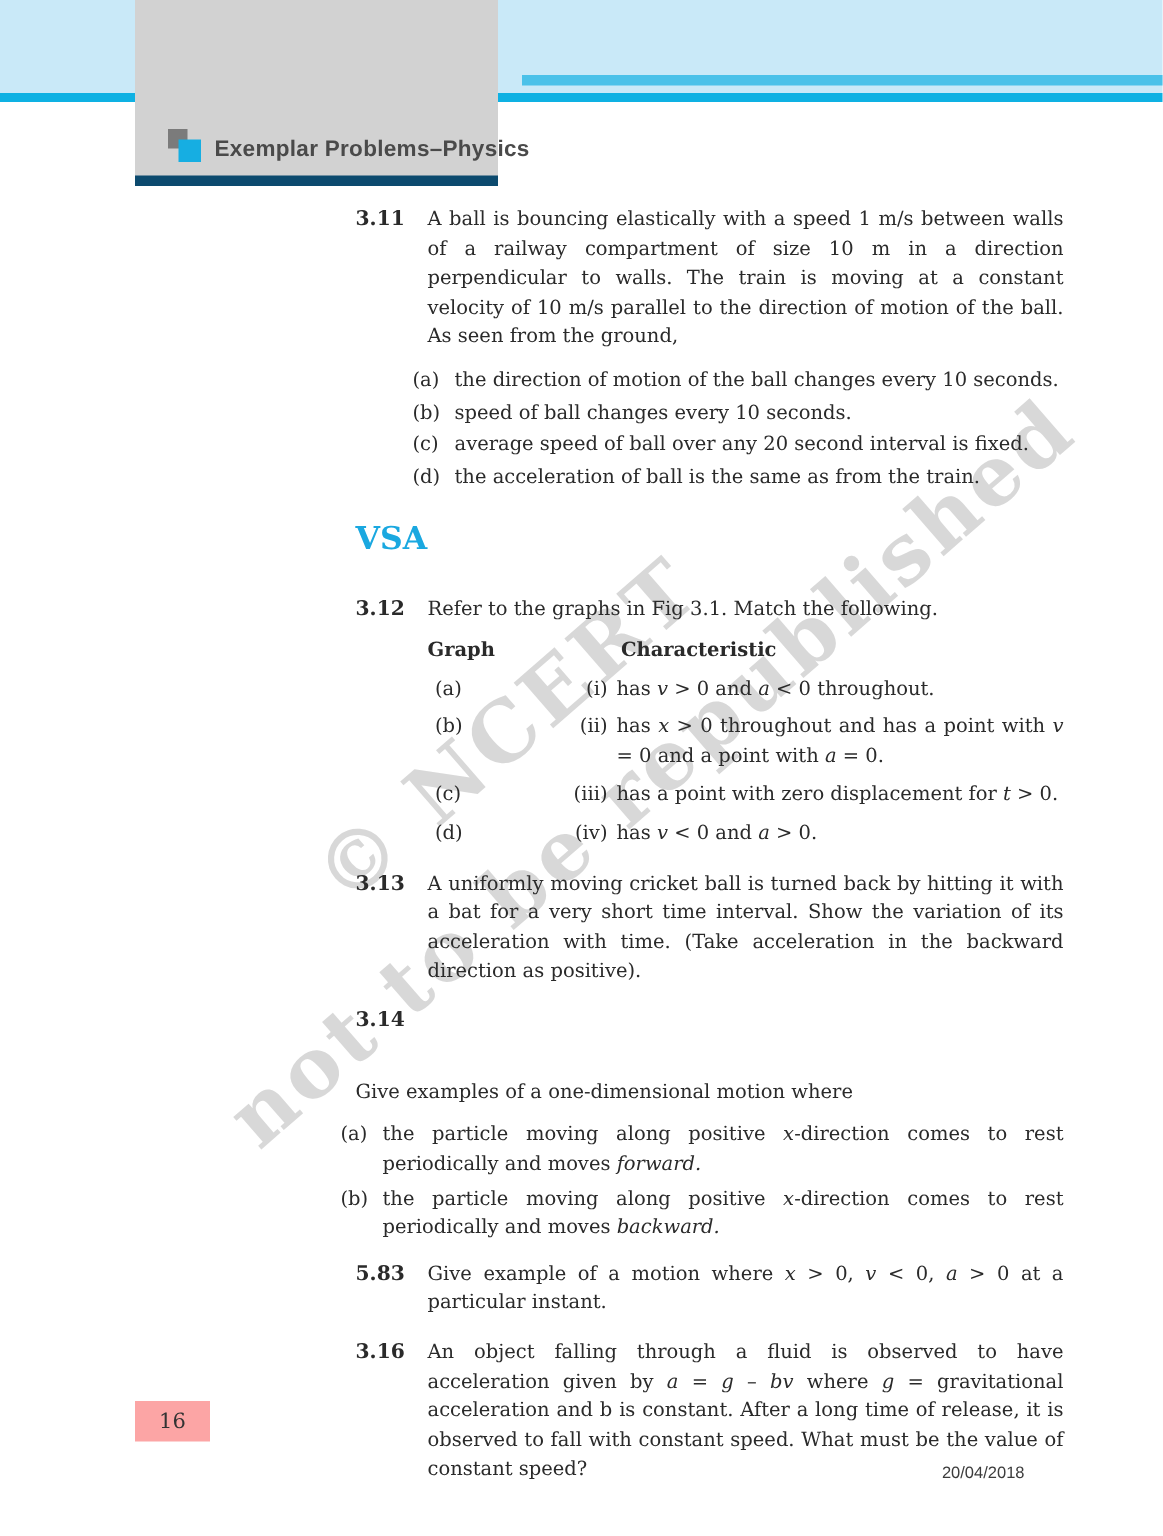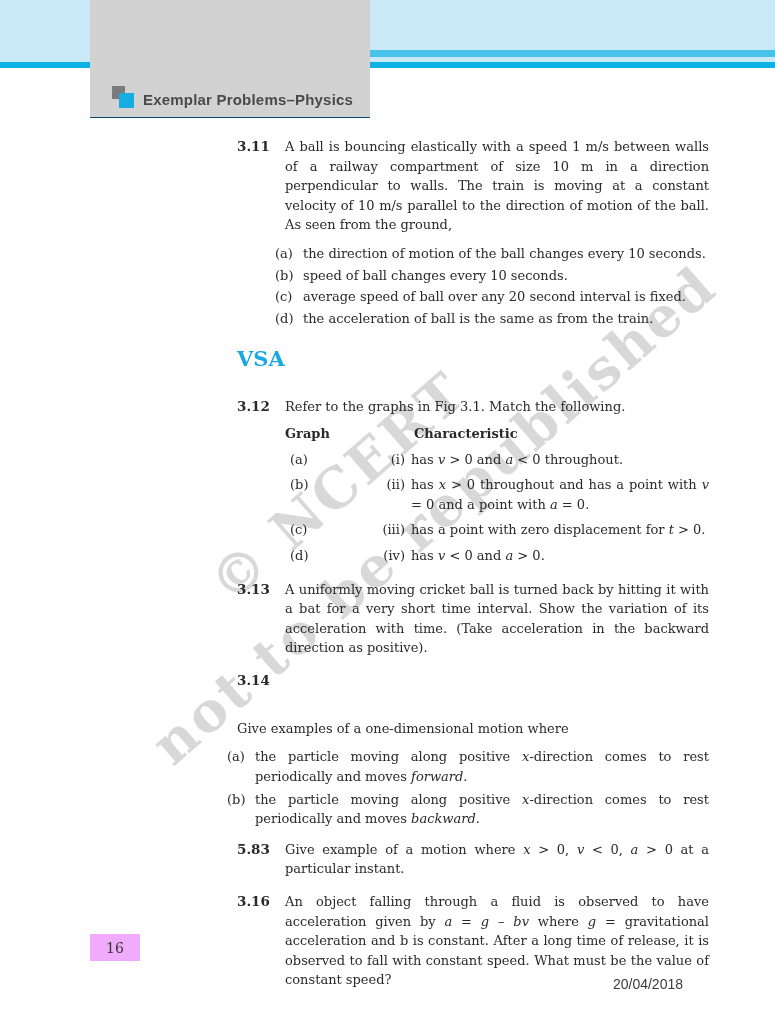--- a/index.html
+++ b/index.html
@@ -5,22 +5,22 @@
   html,body{margin:0;padding:0;}
   body{
     width:775px;height:1024px;position:relative;background:#ffffff;
     font-family:"DejaVu Serif", serif;color:#2a2a2a;overflow:hidden;
   }
   
   .band-light{position:absolute;left:0;top:0;width:775px;height:62px;z-index:3;}
   .band-mid{position:absolute;left:348px;top:50px;width:427px;height:7px;z-index:4;}
   .band-dark{position:absolute;left:0;top:62px;width:775px;height:6px;z-index:4;}
   .header-panel{
-    position:absolute;left:90px;top:0;width:280px;height:117px;z-index:5;
-    border-bottom:1px solid #0c4a6e;
+    position:absolute;left:90px;top:0;width:242px;height:117px;z-index:5;
+    border-bottom:7px solid #0c4a6e;
   }
   .logo-sq{position:absolute;}
   .sq-gray{left:22px;top:86px;width:13px;height:13px;background:#7b7b7b;}
   .sq-cyan{left:29px;top:93px;width:15px;height:15px;}
   .book-title{
     position:absolute;left:53px;top:91px;
     font-family:"Liberation Sans", sans-serif;font-weight:bold;font-size:15px;color:#4a4a4a;
     letter-spacing:0.2px;white-space:nowrap;
   }
   
@@ -51,21 +51,21 @@
   .match-row .rn{width:30px;flex:0 0 30px;text-align:right;font-size:13px;line-height:19.6px;}
   .match-row .tx{flex:1;margin-left:6px;font-size:13px;line-height:19.6px;text-align:justify;}
   
   .page-badge{
     position:absolute;left:90px;top:934px;width:50px;height:27px;z-index:2;
     display:flex;align-items:center;justify-content:center;
     font-size:14px;color:#333;
   }
   .print-date{
     position:absolute;right:92px;top:976px;z-index:2;
-    font-family:"Liberation Sans", sans-serif;font-size:14px;color:#3c3c3c;text-align:center;
+    font-family:"Liberation Sans", sans-serif;font-size:11px;color:#3c3c3c;text-align:center;
   }
 </style>
 </head>
 <body>
 
 <div class="band-light" style="background: rgb(201, 233, 248);"></div>
 <div class="band-mid" style="background: rgb(74, 193, 233);"></div>
 <div class="band-dark" style="background: rgb(14, 177, 227);"></div>
 
 <div class="header-panel" style="background: rgb(210, 210, 210);">
@@ -170,14 +170,14 @@
 
   <div class="qrow" style="margin-top:13px;">
     <div class="qnum">3.16</div>
     <div class="qbody">
       <p><span>An object falling through a fluid is observed to have acceleration given by </span><span class="i">a</span><span> = </span><span class="i">g</span><span> – </span><span class="i">bv</span><span> where </span><span class="i">g</span><span> = gravitational acceleration and b is constant. After a long time of release, it is observed to fall with constant speed. What must be the value of constant speed?</span></p>
     </div>
   </div>
 
 </div>
 
-<div class="page-badge" style="background: #f0abfc;">16</div>
+<div class="page-badge" style="background: #fca5a5;">16</div>
 <div class="print-date">20/04/2018</div>
 
 </body></html>

